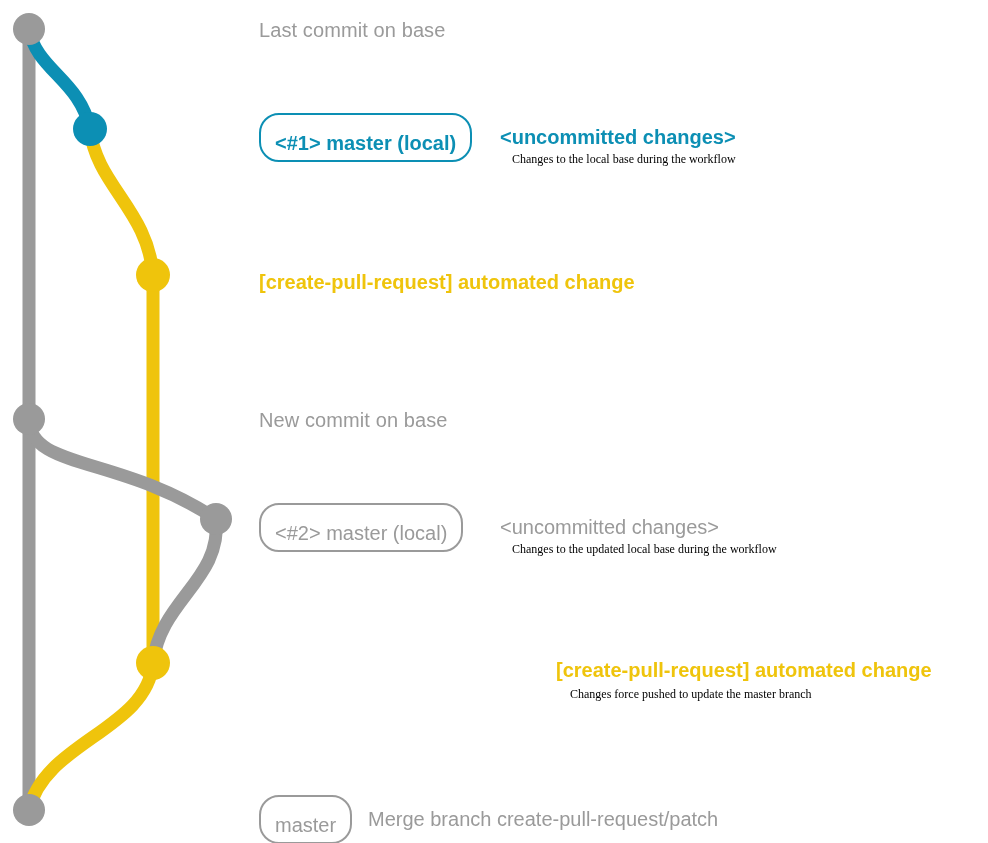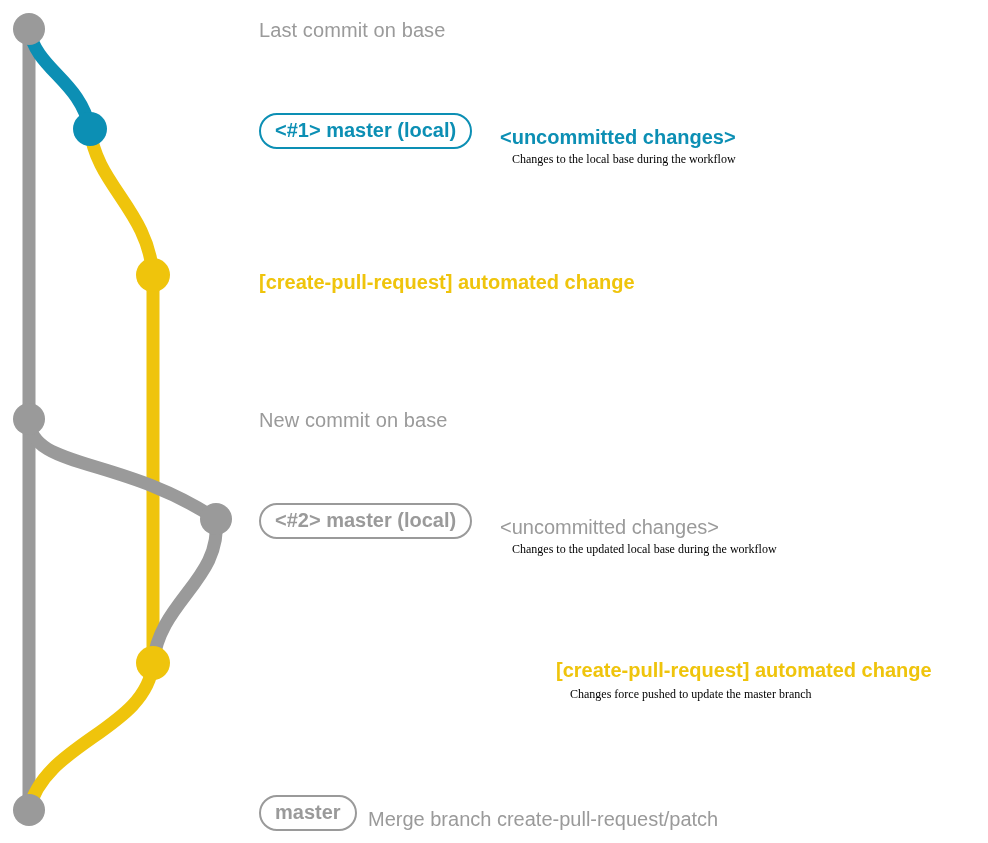--- a/index.html
+++ b/index.html
@@ -45,29 +45,29 @@
     letter-spacing: 0.1px;
   }
 
   
   .pill {
     position: absolute;
     display: inline-block;
     box-sizing: border-box;
     border: 2px solid currentColor;
     border-radius: 20px;
-    padding: 4px 14px 6px 14px;
+    padding: 17px 14px 6px 14px;
     background: #ffffff;
     white-space: nowrap;
     font-family: "Liberation Sans", sans-serif;
     font-size: 20px;
     line-height: 22px;
     font-weight: 700;
   }
-  .pill.thin { font-weight: 700; text-align: right; }
+  .pill.thin { font-weight: 400; text-align: right; }
 
   
   .subject {
     position: absolute;
     white-space: nowrap;
     font-family: "Liberation Sans", sans-serif;
     font-size: 20px;
     line-height: 24px;
     margin-top: 7px;
   }

